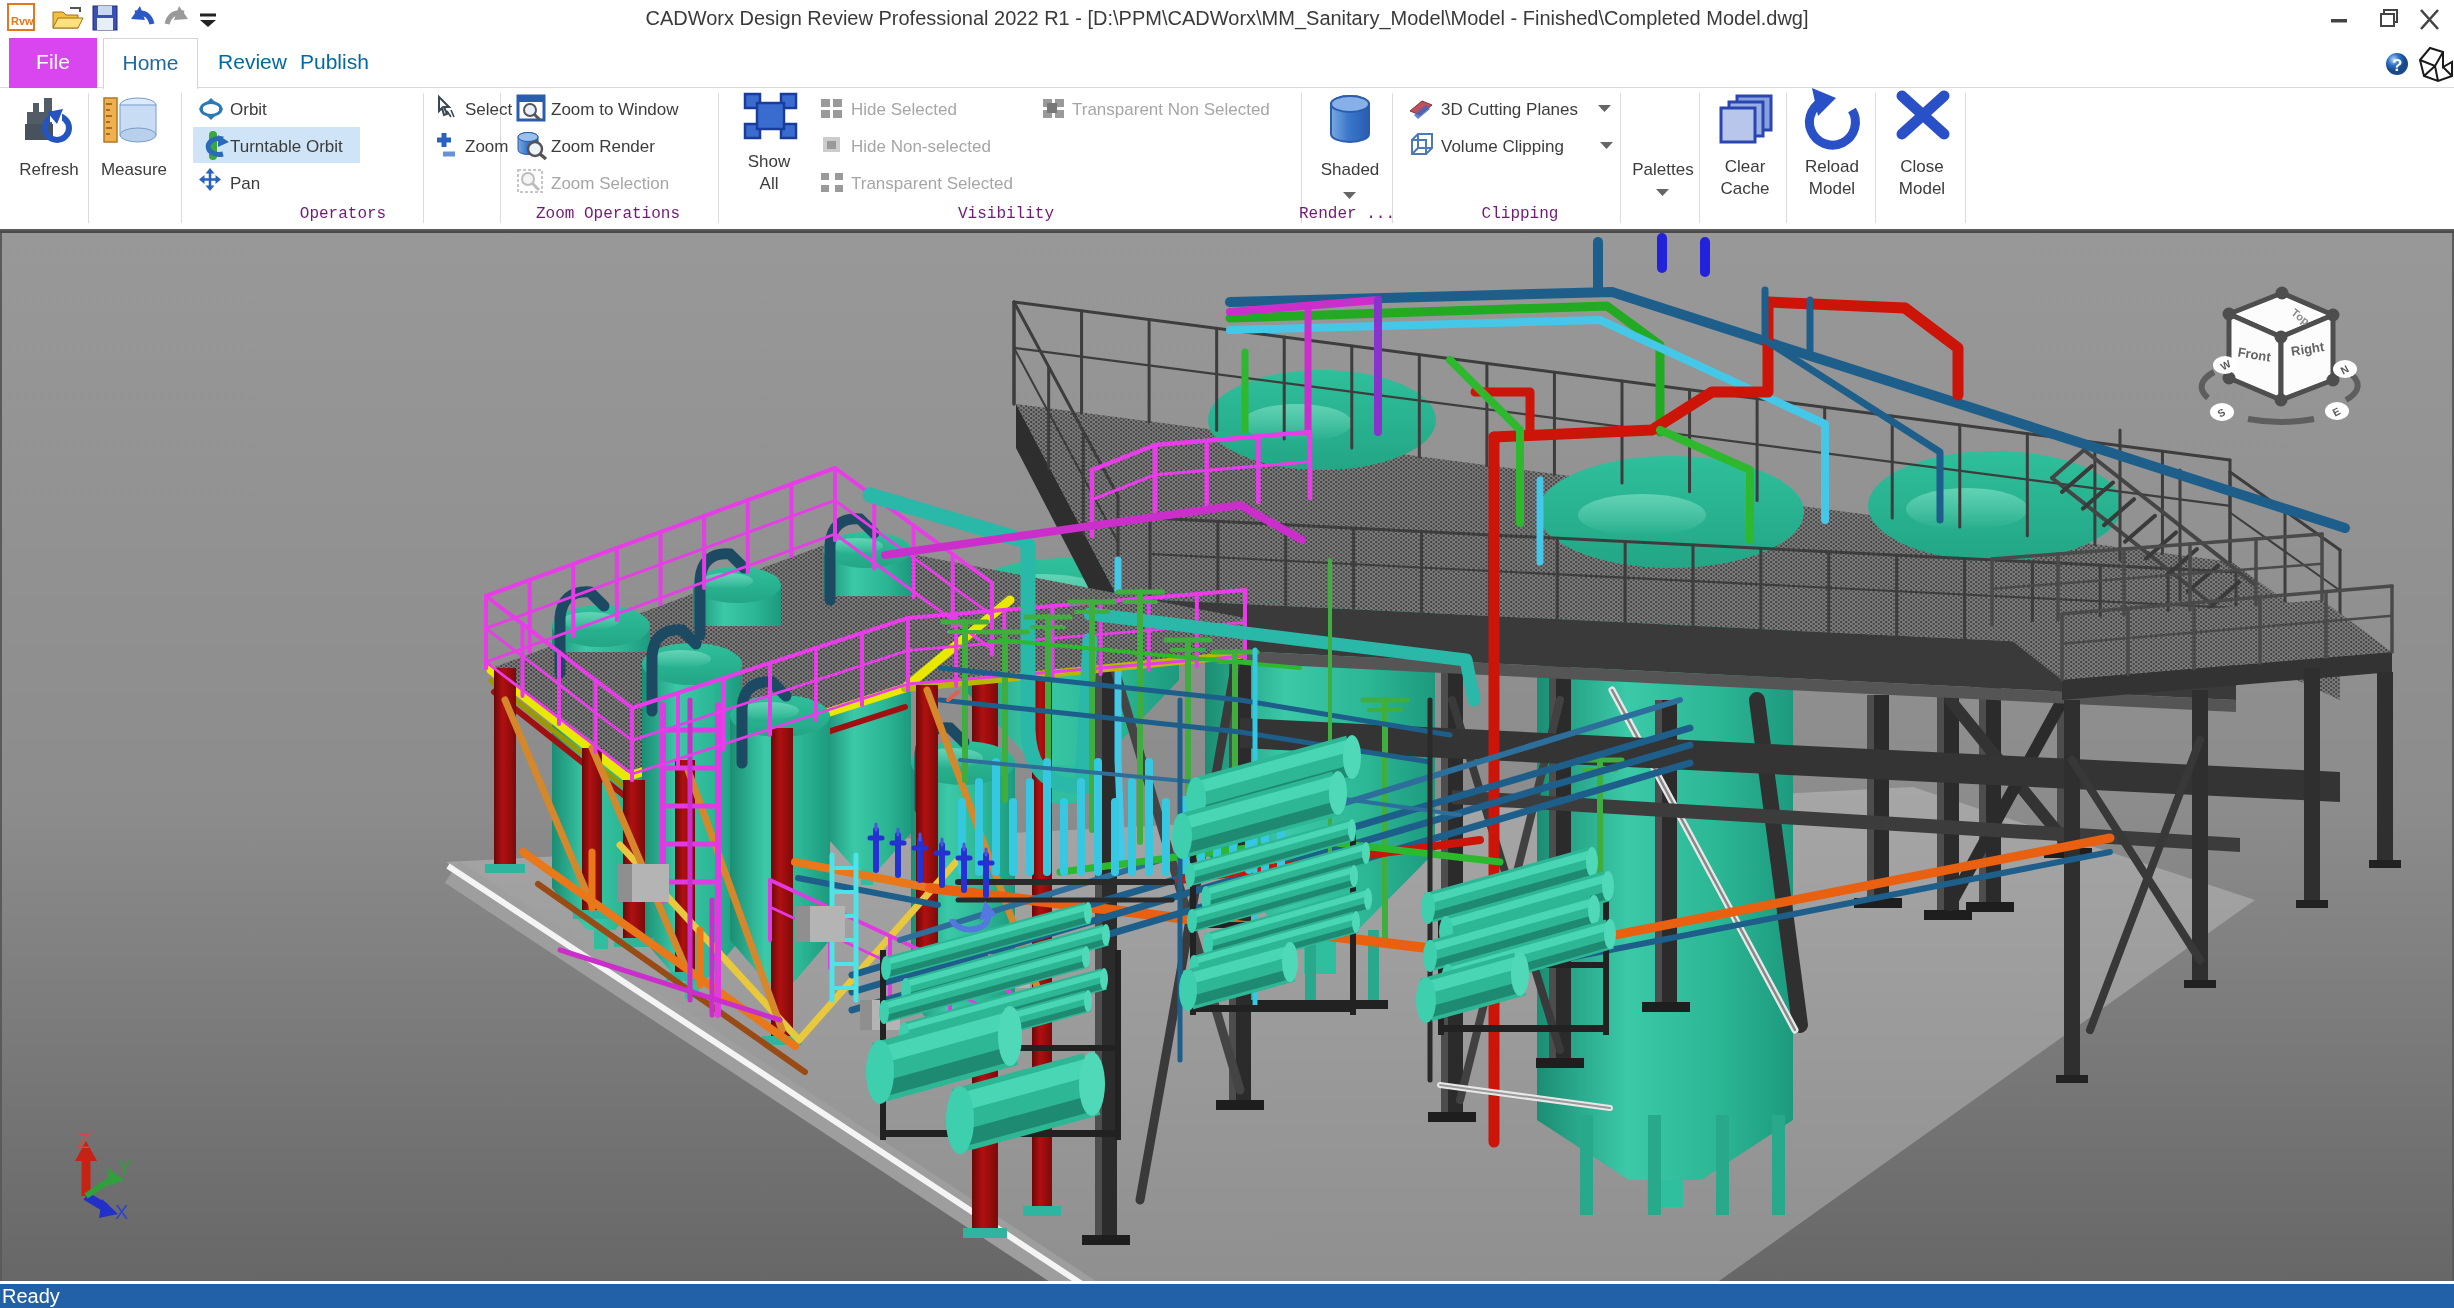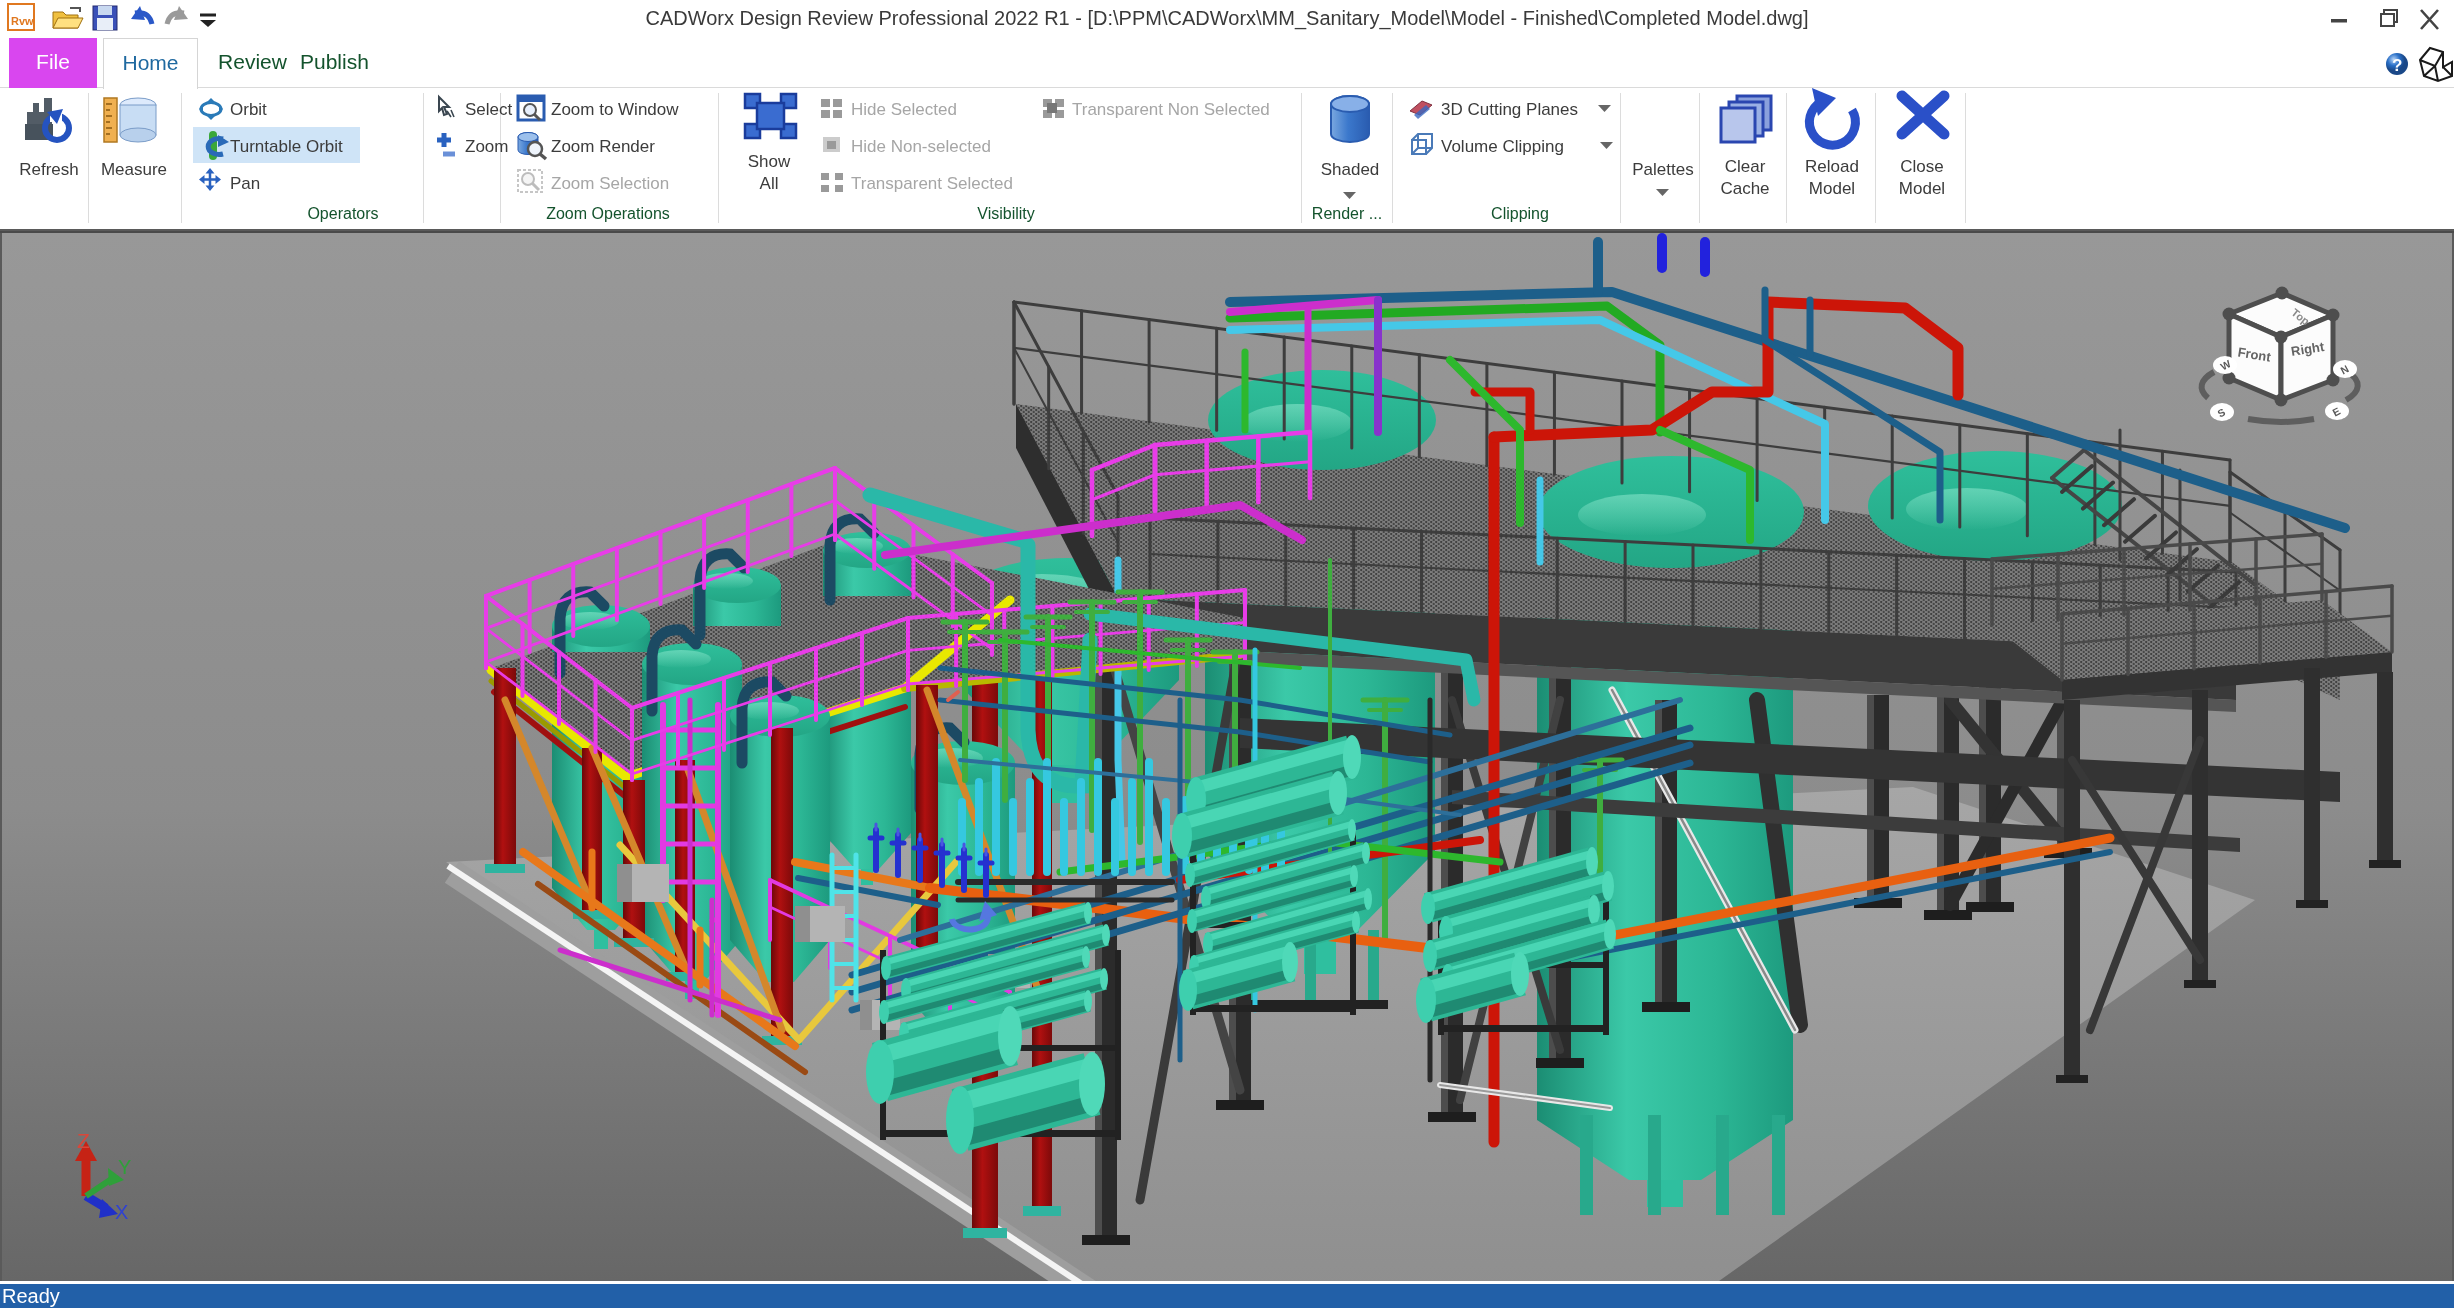--- a/index.html
+++ b/index.html
@@ -5,24 +5,24 @@
 html,body { width:2454px; height:1308px; overflow:hidden; background:#fff;
   font-family:"Liberation Sans", sans-serif; }
 .abs { position:absolute; }
 #title { left:0; top:0; width:100%; text-align:center; font-size:20px; color:#3a3a3a; line-height:36px;}
 #tabrow { left:0; top:38px; width:2454px; height:50px; background:#fff; border-bottom:1px solid #dadada;}
 #filetab { left:9px; top:38px; width:88px; height:50px; background:#d946ef; color:#fff;
   font-size:21px; text-align:center; line-height:48px; z-index:3;}
 #hometab { left:103px; top:38px; width:95px; height:51px; background:#fff;
   border:1px solid #d5d5d5; border-bottom:none; color:#1f69a0; font-size:21px;
   text-align:center; line-height:48px; z-index:3;}
-.tab { top:38px; height:50px; font-size:21px; color:#14532d; line-height:48px; z-index:3;}
+.tab { top:38px; height:50px; font-size:21px; color:#0369a1; line-height:48px; z-index:3;}
 #ribbon { left:0; top:88px; width:2454px; height:143px; background:#fff; border-bottom:2px solid #5a5a5a;}
 .vsep { position:absolute; top:5px; width:1px; height:130px; background:#dcdcdc; }
-.glabel { position:absolute; top:117px; font-size:16px; color:#14532d; width:300px; text-align:center;}
+.glabel { position:absolute; top:117px; font-size:16px; color:#701a75; width:300px; text-align:center;font-family:Liberation Mono, monospace;}
 .btxt { position:absolute; font-size:17px; color:#3c3c3c; white-space:nowrap;}
 .gtxt { position:absolute; font-size:17px; color:#a6a6a6; white-space:nowrap;}
 .big { text-align:center; }
 #viewport { left:0; top:231px; width:2454px; height:1050px; border-top:2px solid #4a4a4a;}
 #statusblue { left:0; top:1284px; width:2454px; height:24px; background:#2260a8;
   color:#fff; font-size:20px; padding-left:2px; line-height:25px;}
 </style></head>
 <body>
 <div id="title" class="abs">CADWorx Design Review Professional 2022 R1 - [D:\PPM\CADWorx\MM_Sanitary_Model\Model - Finished\Completed Model.dwg]</div>
 <svg class="abs" style="left:0;top:0" width="230" height="36">

